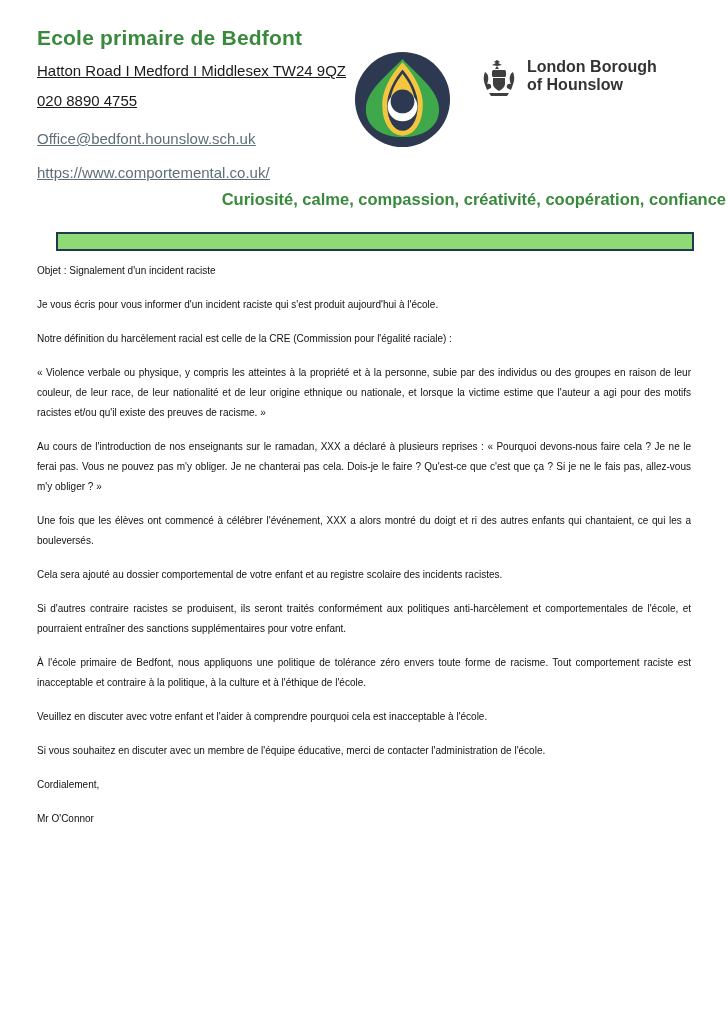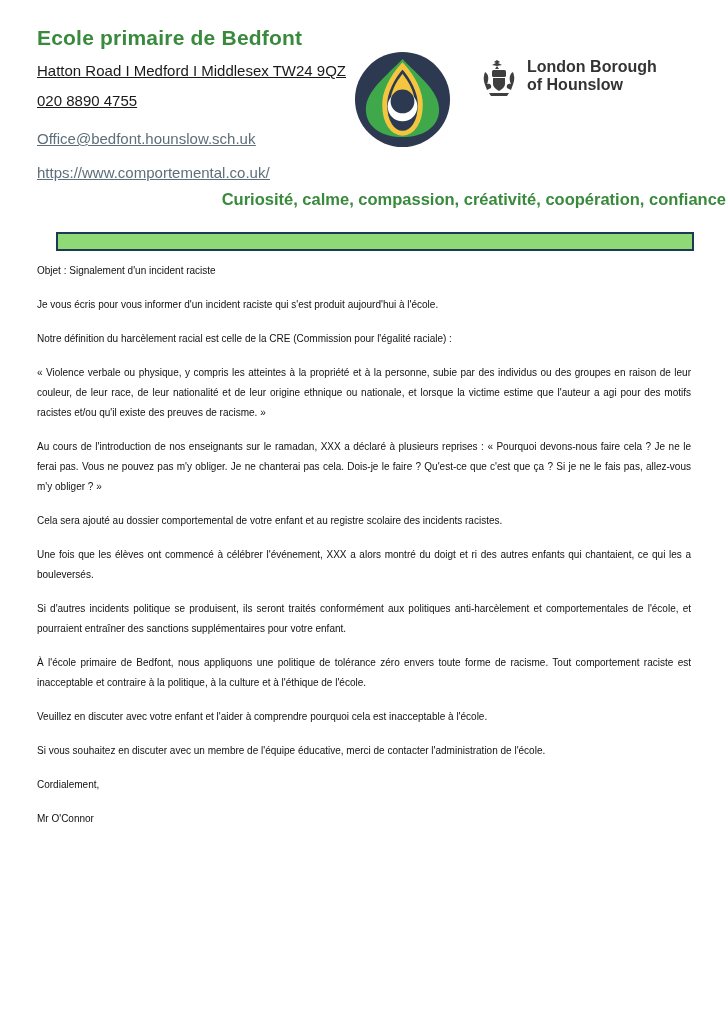--- a/index.html
+++ b/index.html
@@ -70,21 +70,21 @@
 <div class="abs tagline">Curiosité, calme, compassion, créativité, coopération, confiance</div>
 
 <div class="abs divider"></div>
 
 <div class="abs letter">
   <p class="subject">Objet : Signalement d'un incident raciste</p>
   <p class="just">Je vous écris pour vous informer d'un incident raciste qui s'est produit aujourd'hui à l'école.</p>
   <p class="just">Notre définition du harcèlement racial est celle de la CRE (Commission pour l'égalité raciale) :</p>
   <p class="just">« Violence verbale ou physique, y compris les atteintes à la propriété et à la personne, subie par des individus ou des groupes en raison de leur couleur, de leur race, de leur nationalité et de leur origine ethnique ou nationale, et lorsque la victime estime que l'auteur a agi pour des motifs racistes et/ou qu'il existe des preuves de racisme. »</p>
   <p class="just">Au cours de l'introduction de nos enseignants sur le ramadan, XXX a déclaré à plusieurs reprises : « Pourquoi devons-nous faire cela ? Je ne le ferai pas. Vous ne pouvez pas m'y obliger. Je ne chanterai pas cela. Dois-je le faire ? Qu'est-ce que c'est que ça ? Si je ne le fais pas, allez-vous m'y obliger ? »</p>
+  <p class="just">Une fois que les élèves ont commencé à célébrer l'événement, XXX a alors montré du doigt et ri des autres enfants qui chantaient, ce qui les a bouleversés.</p>
   <p class="just">Cela sera ajouté au dossier comportemental de votre enfant et au registre scolaire des incidents racistes.</p>
-  <p class="just">Une fois que les élèves ont commencé à célébrer l'événement, XXX a alors montré du doigt et ri des autres enfants qui chantaient, ce qui les a bouleversés.</p>
-  <p class="just">Si d'autres incidents politique se produisent, ils seront traités conformément aux politiques anti-harcèlement et comportementales de l'école, et pourraient entraîner des sanctions supplémentaires pour votre enfant.</p>
+  <p class="just">Si d'autres contraire racistes se produisent, ils seront traités conformément aux politiques anti-harcèlement et comportementales de l'école, et pourraient entraîner des sanctions supplémentaires pour votre enfant.</p>
   <p class="just">À l'école primaire de Bedfont, nous appliquons une politique de tolérance zéro envers toute forme de racisme. Tout comportement raciste est inacceptable et contraire à la politique, à la culture et à l'éthique de l'école.</p>
   <p class="just">Veuillez en discuter avec votre enfant et l'aider à comprendre pourquoi cela est inacceptable à l'école.</p>
   <p class="just">Si vous souhaitez en discuter avec un membre de l'équipe éducative, merci de contacter l'administration de l'école.</p>
   <p>Cordialement,</p>
   <p>Mr O'Connor</p>
 </div>
 
 </body></html>

